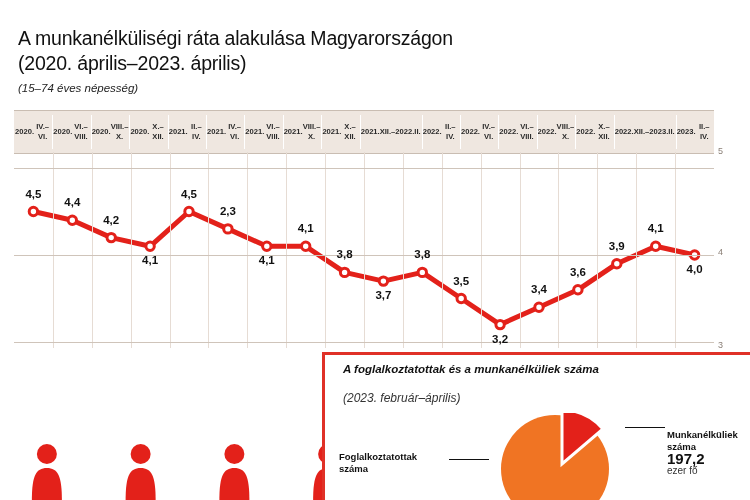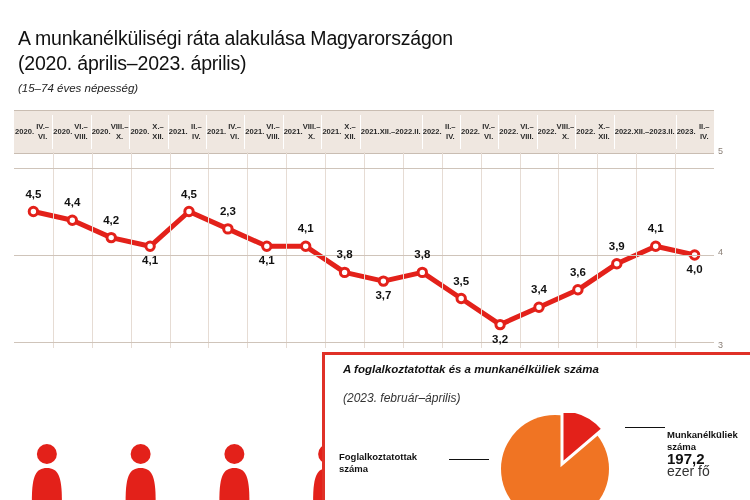--- a/index.html
+++ b/index.html
@@ -171,21 +171,21 @@
     font-weight: bold;
     color: #111111;
     line-height: 12px;
   }
   .callout .big {
     font-size: 15px;
     font-weight: bold;
     color: #111111;
   }
   .callout .small {
-    font-size: 14px;
+    font-size: 10px;
     font-weight: normal;
     color: #333333;
   }
   .leader {
     position: absolute;
     background: #111111;
     height: 1px;
   }
 </style>
 </head>

